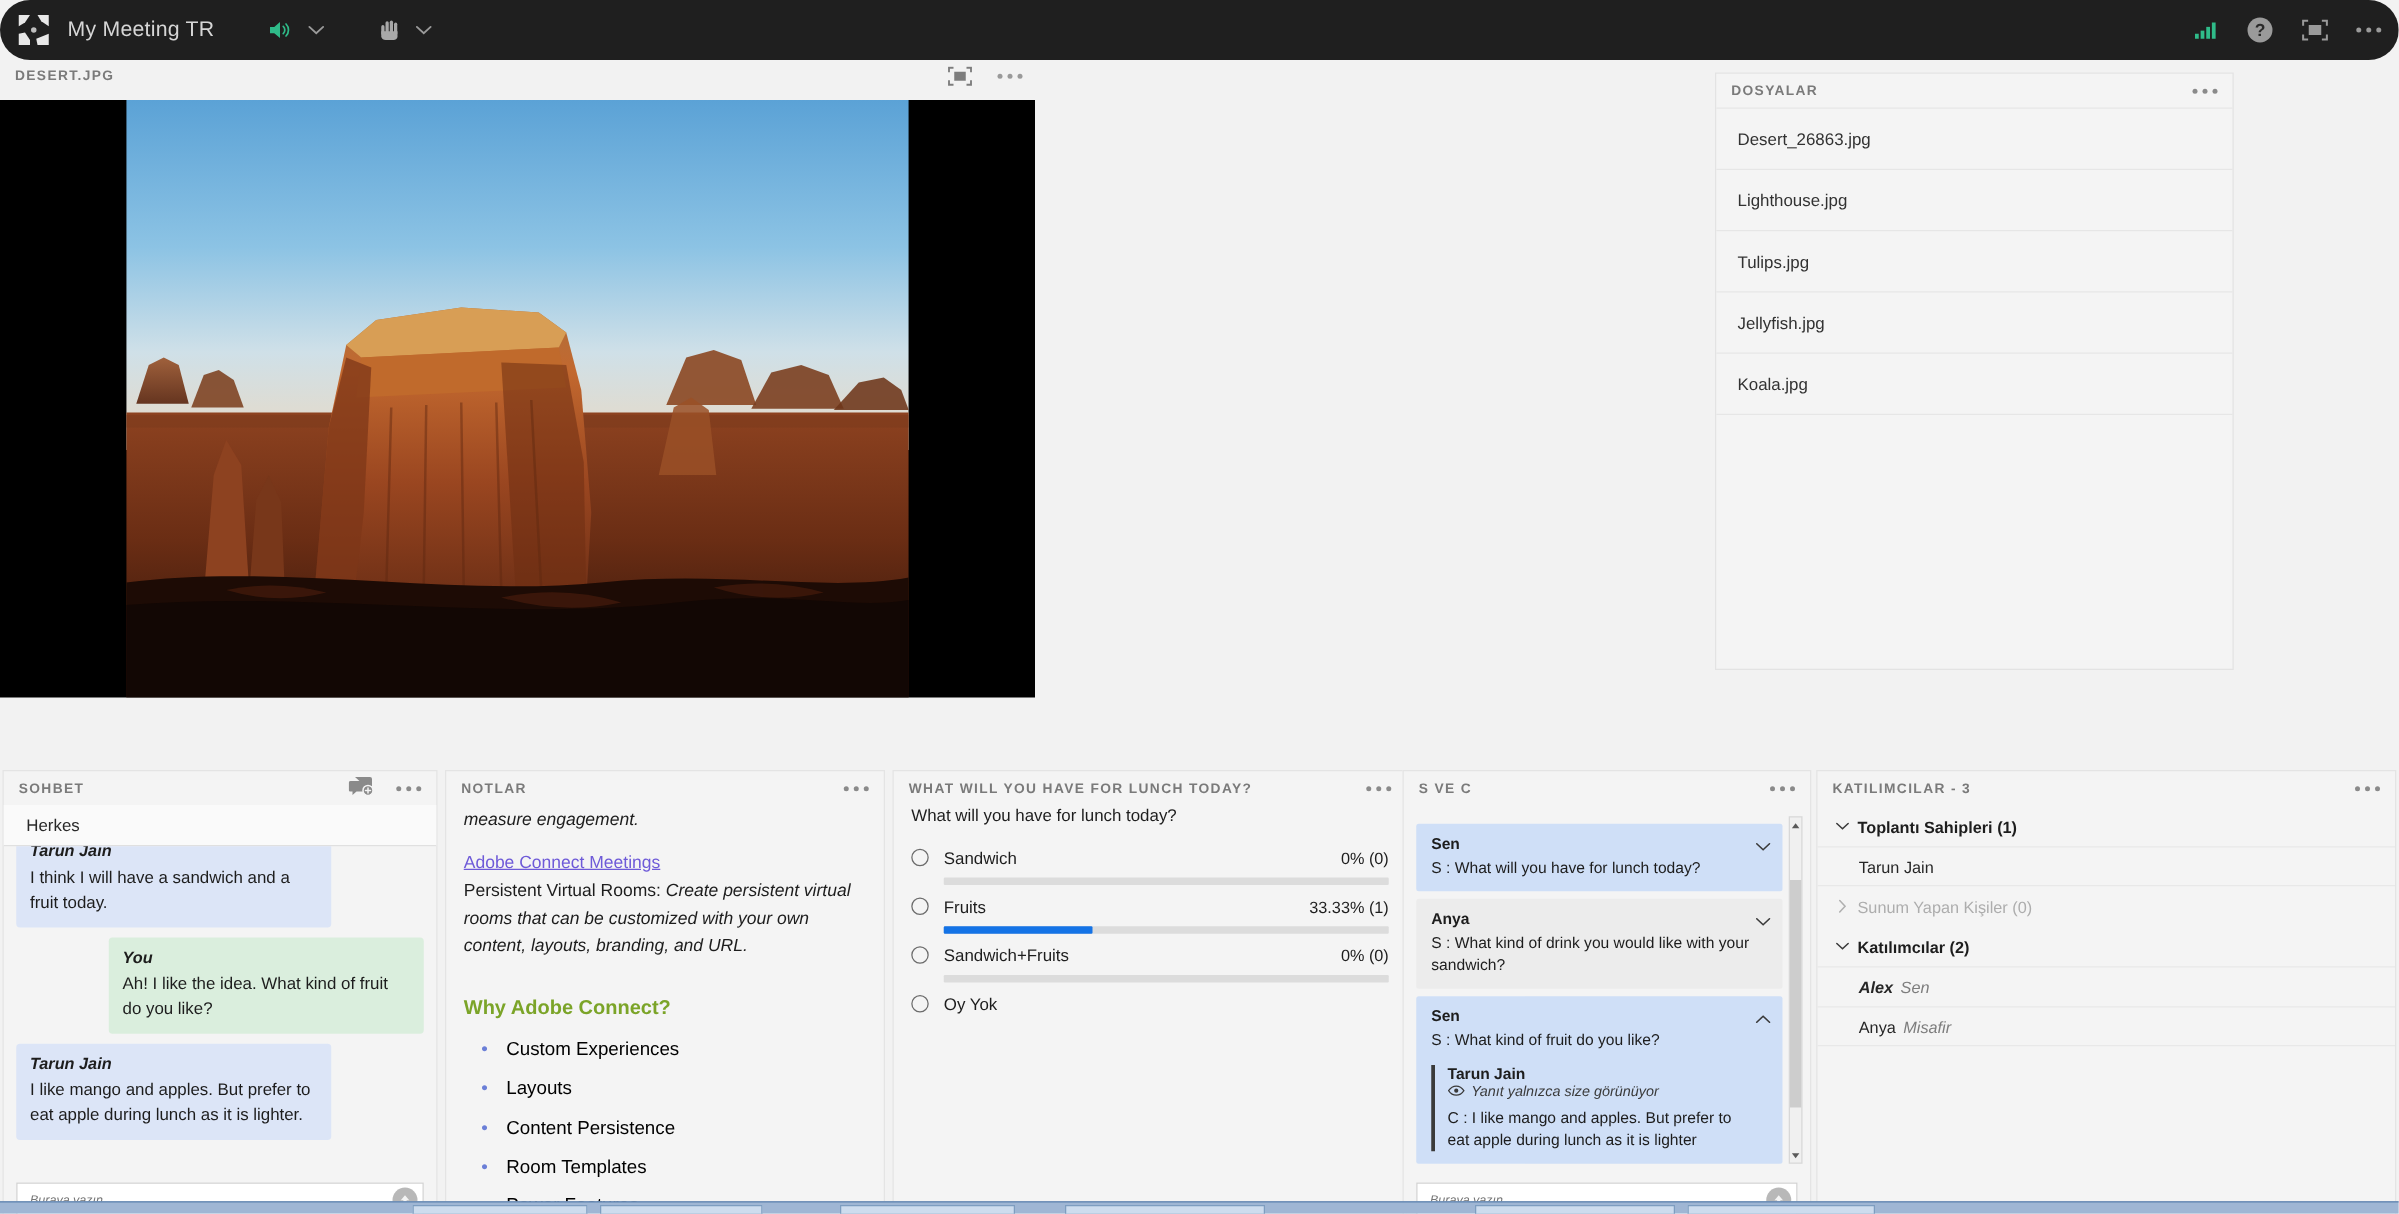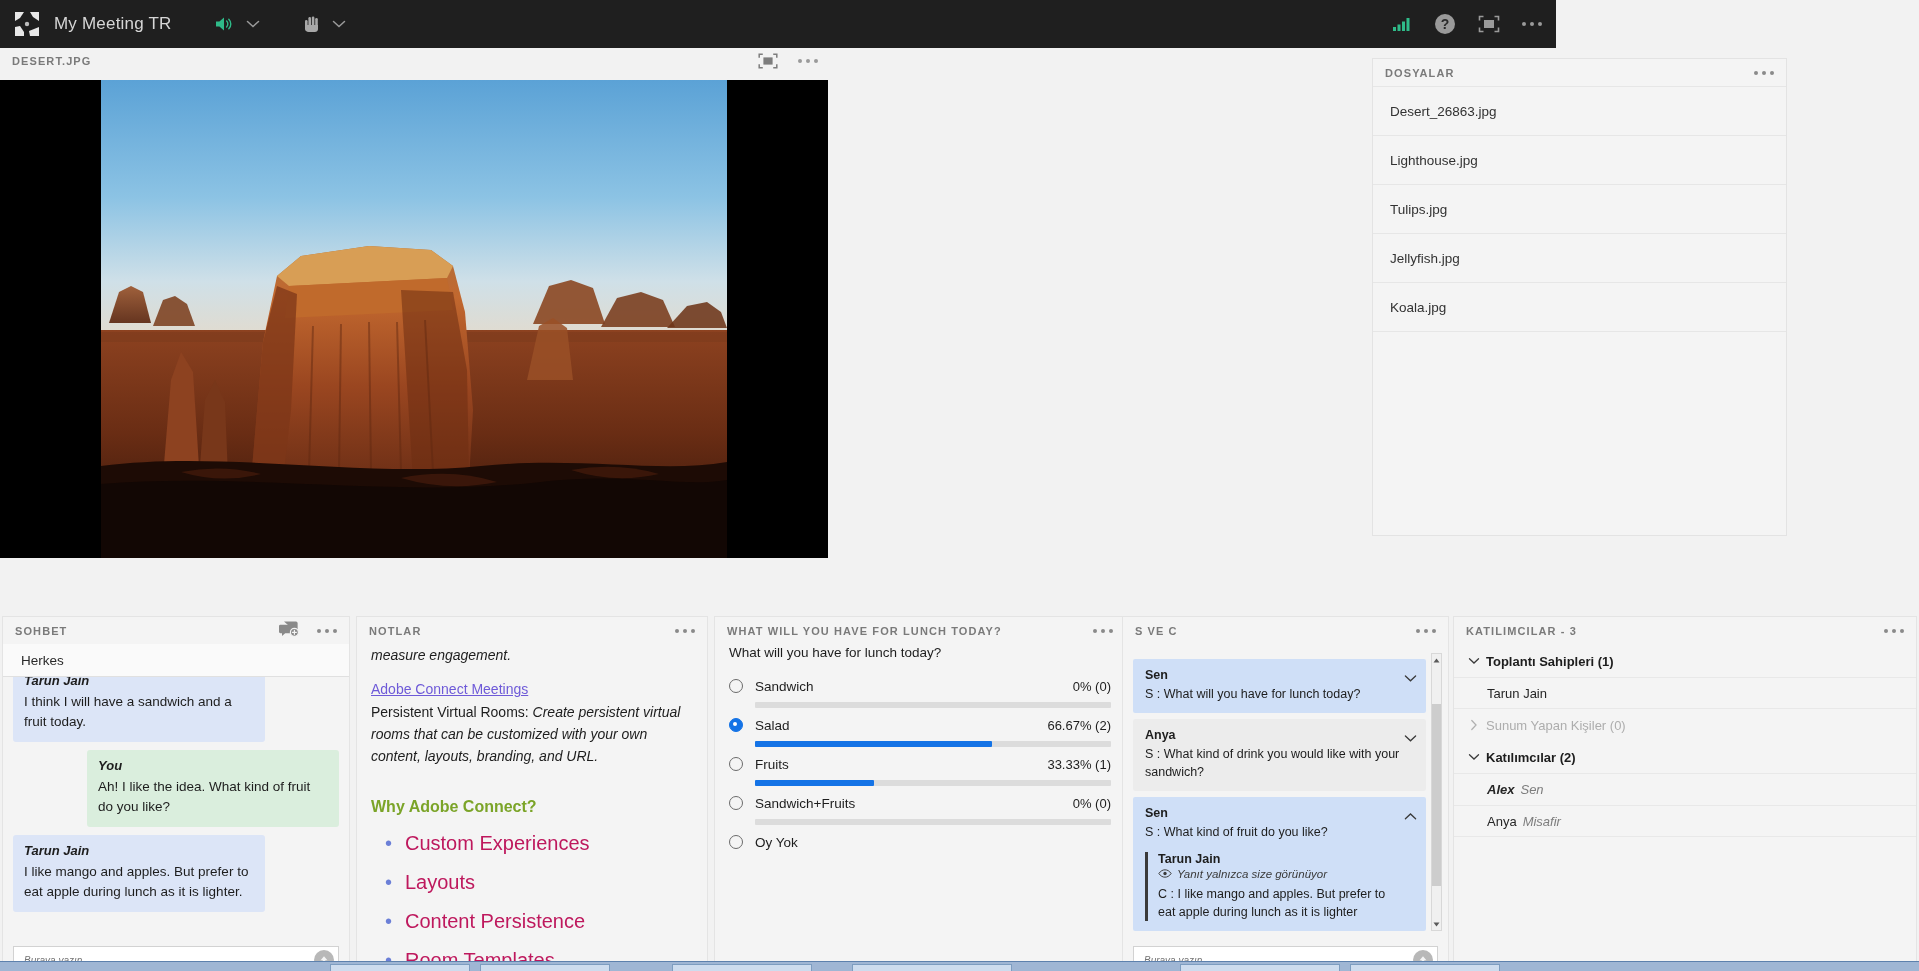--- a/index.html
+++ b/index.html
@@ -6,22 +6,22 @@
   html, body {
     width: 1919px; height: 971px;
     font-family: "Liberation Sans", sans-serif;
     background: #f2f2f2;
     overflow: hidden;
   }
   .app { position: relative; width: 1919px; height: 971px; }
 
   
   .topbar {
-    position: absolute; left: 0; top: 0; width: 1556px; height: 48px;
-    background: #1f1f1f; display: flex; align-items: center;
+    position: absolute; left: 0; top: 0; width: 1919px; height: 48px;
+    background: #1f1f1f; display: flex; align-items: center; border-radius: 24px;
   }
   .logo { width: 30px; height: 30px; margin-left: 12px; flex: none; }
   .meeting-title {
     color: #d6d6d6; font-size: 17px; margin-left: 12px; letter-spacing: .2px;
   }
   .tb-group { display: flex; align-items: center; margin-left: 42px; }
   .tb-icon { display: flex; align-items: center; justify-content: center; cursor: pointer; }
   .chev { margin-left: 10px; }
   .topbar-right {
     position: absolute; right: 14px; top: 0; height: 48px;
@@ -112,21 +112,21 @@
   .notes-body {
     position: absolute; left: 0; top: 28px; width: 100%; height: 347px;
     overflow: hidden; padding: 0 14px;
     font-size: 14px; line-height: 1.55; color: #1d1d1d;
   }
   .n-ital { font-style: italic; }
   .n-link { color: #6e5ad8; text-decoration: underline; font-size: 14px; display: block; margin-top: 12px; }
   .n-bold { font-weight: 400; margin-top: 11px; }
   .n-green { color: #7ba428; font-size: 16px; font-weight: 600; display: block; margin-top: 28px; }
   .n-list { list-style: none; margin-top: 8px; }
-  .n-list li { color: #be185d; font-size: 20px; margin-bottom: 8px; padding-left: 34px; position: relative; }
+  .n-list li { color: #000000; font-size: 15px; margin-bottom: 8px; padding-left: 34px; position: relative; }
   .n-list li::before {
     content: "•"; position: absolute; left: 14px; color: #6b7fd7;
   }
   .n-para { margin-top: 2px; }
 
   
   .poll-body { position: absolute; left: 0; top: 28px; width: 100%; padding: 0 14px; }
   .poll-q { font-size: 13.5px; color: #1d1d1d; margin-bottom: 14px; }
   .poll-opt { margin-bottom: 5px; }
   .poll-line { display: flex; align-items: center; height: 24px; }
@@ -484,30 +484,20 @@
           <div class="poll-line">
             <span class="radio"></span>
             <span class="poll-label">Sandwich</span>
             <span class="poll-pct">0% (0)</span>
           </div>
           <div class="poll-bar">
               <span style="width: 0%;"></span>
             </div>
         </div>
 
-        <div class="poll-opt">
-          <div class="poll-line">
-            <span class="radio on"></span>
-            <span class="poll-label">Salad</span>
-            <span class="poll-pct">66.67% (2)</span>
-          </div>
-          <div class="poll-bar">
-              <span style="width: 66.67%;"></span>
-            </div>
-        </div>
 
         <div class="poll-opt">
           <div class="poll-line">
             <span class="radio"></span>
             <span class="poll-label">Fruits</span>
             <span class="poll-pct">33.33% (1)</span>
           </div>
           <div class="poll-bar">
               <span style="width: 33.33%;"></span>
             </div>

